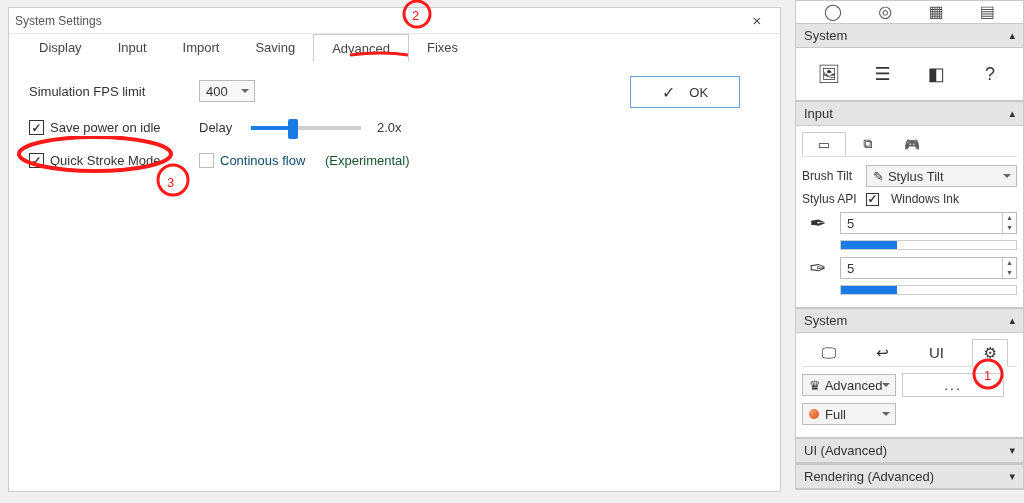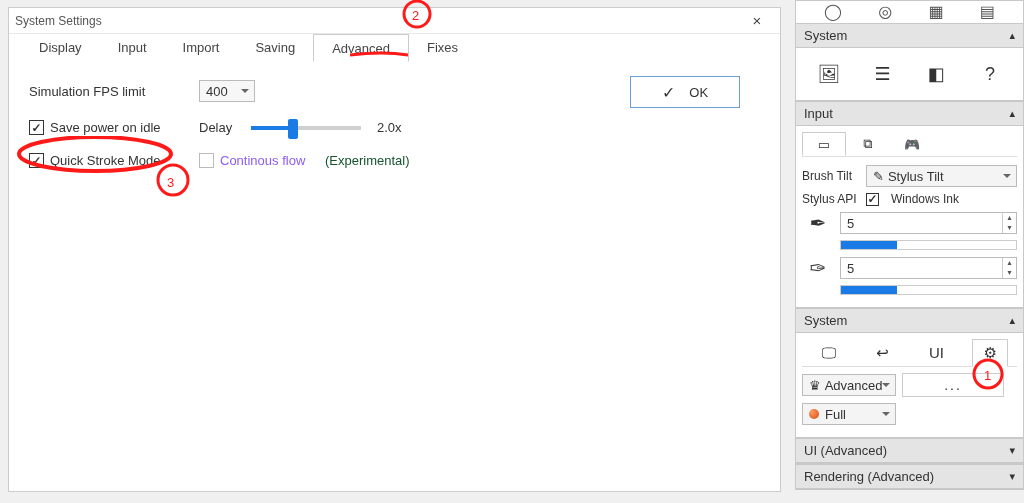--- a/index.html
+++ b/index.html
@@ -25,21 +25,21 @@
   .body { flex: 1; display: flex; }
   .content { flex: 1; padding: 18px 20px; }
   .side { width: 150px; padding: 14px 16px 0 0; }
 
   .row { display: flex; align-items: center; margin-bottom: 18px; }
   .lbl { width: 170px; font-size: 13px; }
   .chk { width: 15px; height: 15px; border: 1.5px solid #333; margin-right: 6px; display: inline-flex; align-items: center; justify-content: center; font-size: 12px; }
   .chk.checked::after { content: "✓"; font-weight: bold; }
   .chk.disabled { border-color: #bbb; }
   .chklbl { font-size: 13px; }
-  .chklbl.disabled { color: #8b5cf6; }
+  .chklbl.disabled { color: #0c4a6e; }
 
   .select400 { width: 56px; height: 22px; border: 1px solid #bbb; background: #f7f7f7; display: inline-flex; align-items: center; padding: 0 6px; position: relative; }
   .select400::after { content: ""; position: absolute; right: 5px; top: 8px; border: 4px solid transparent; border-top-color: #666; }
 
   .slider { width: 110px; height: 4px; background: #d0d0d0; position: relative; margin: 0 16px 0 10px; }
   .slider .fill { position: absolute; left: 0; top: 0; height: 100%; width: 38%; background: #1a7ae6; }
   .slider .thumb { position: absolute; left: 38%; top: -7px; width: 10px; height: 20px; background: #1a7ae6; border-radius: 2px; transform: translateX(-50%); }
 
   .okbtn { width: 110px; height: 32px; border: 1px solid #6a9fd4; display: flex; align-items: center; justify-content: center; gap: 14px; cursor: pointer; }
   .okbtn .chkmark { font-size: 16px; }

